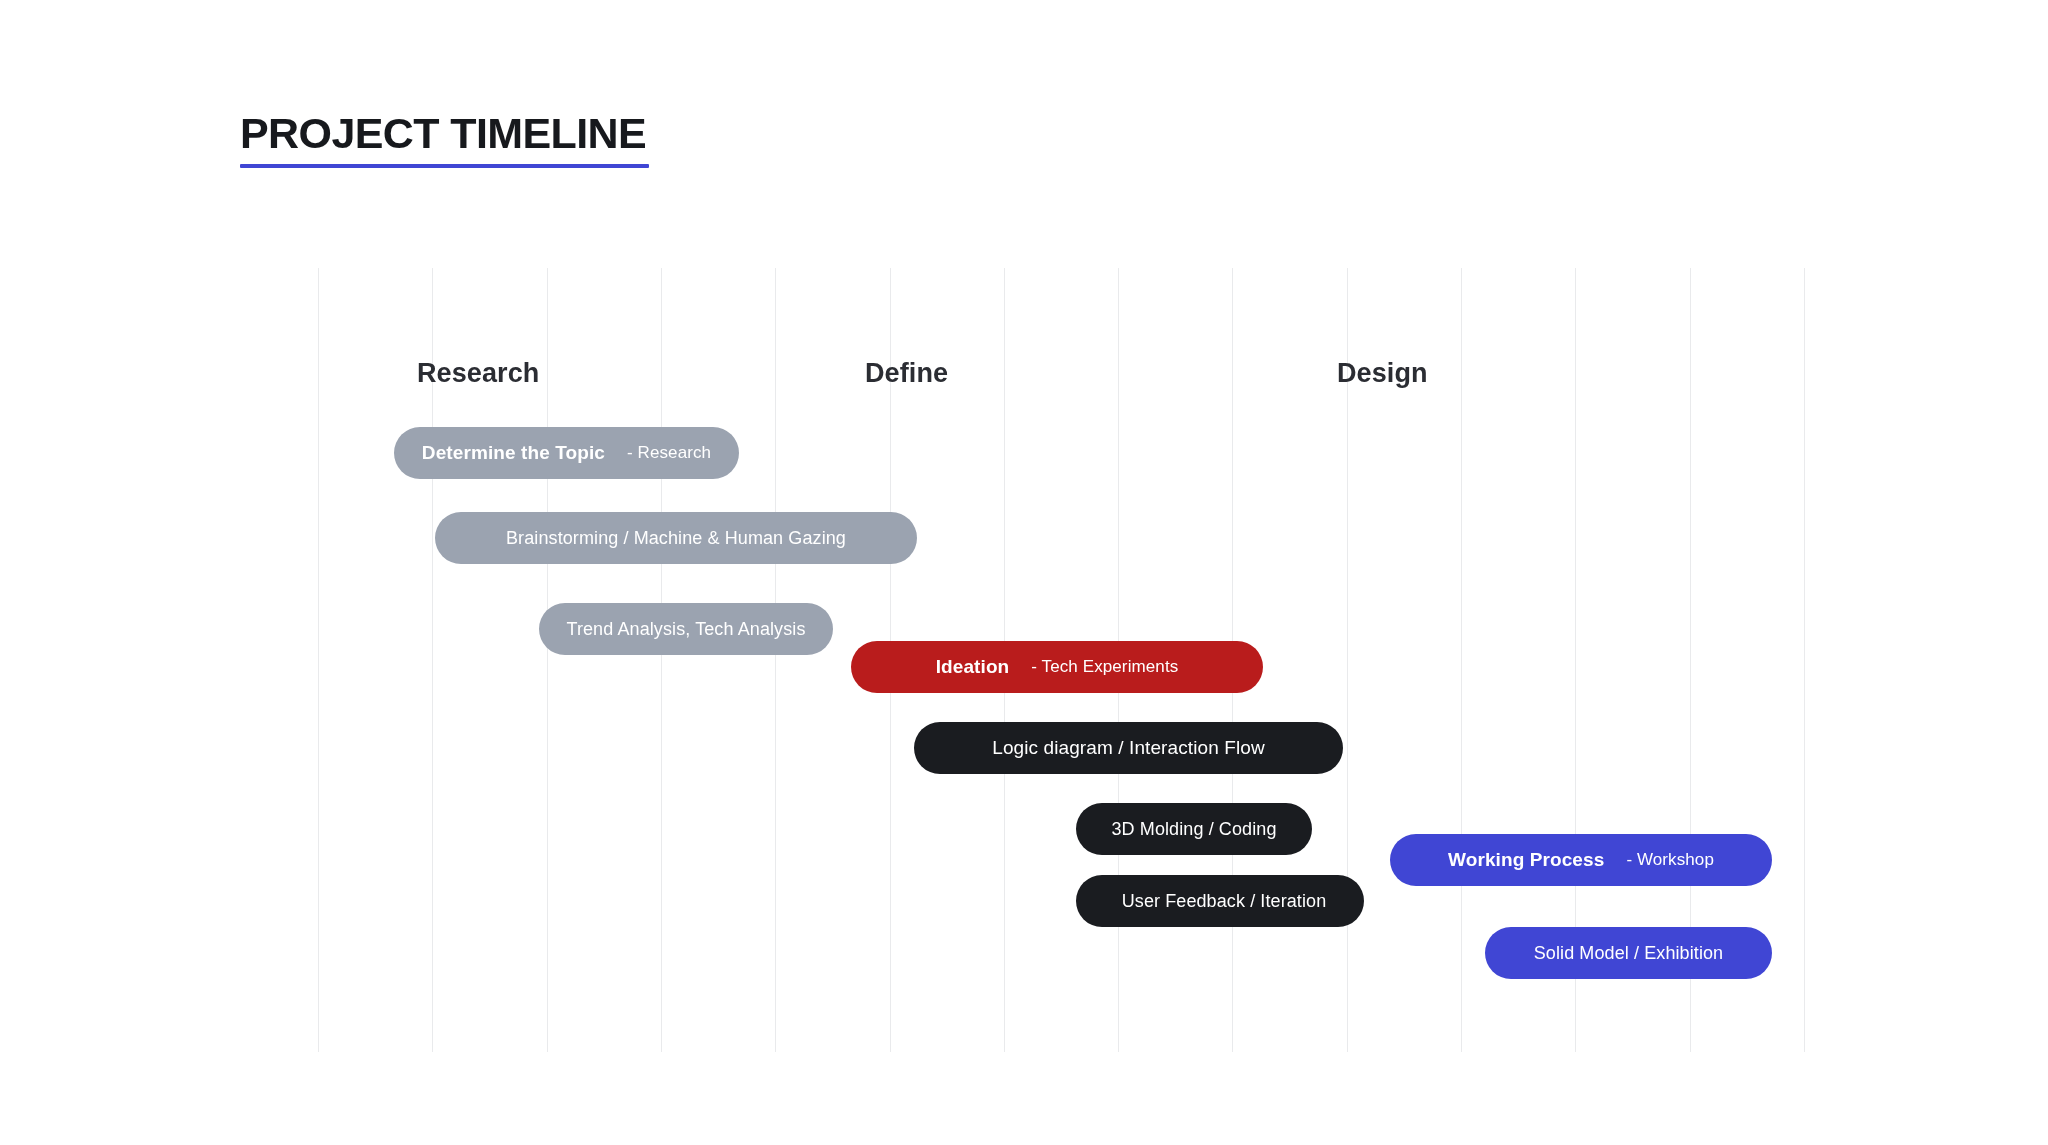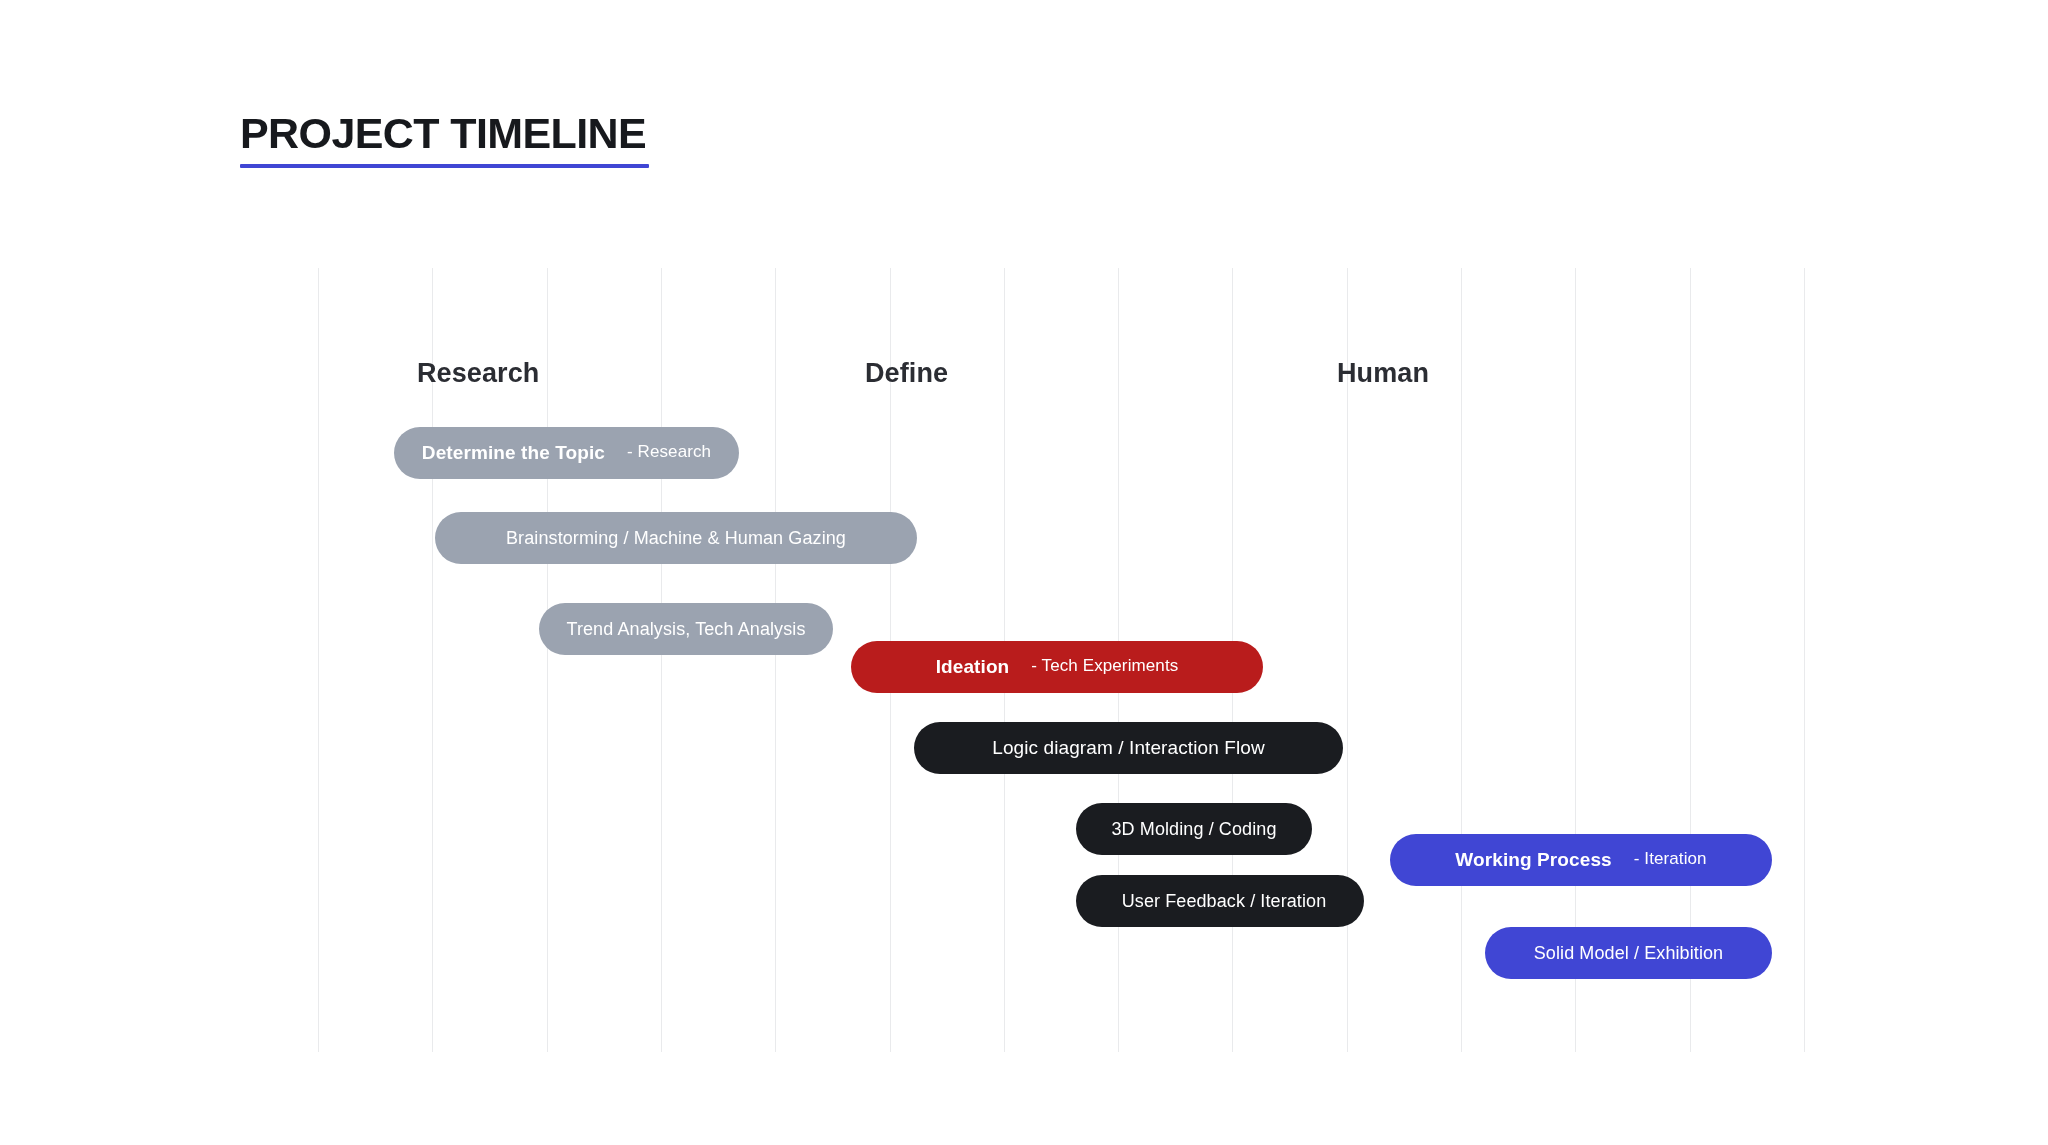--- a/index.html
+++ b/index.html
@@ -82,21 +82,21 @@
     justify-content: center;
     box-sizing: border-box;
     padding: 0 18px;
     white-space: nowrap;
   }
   .bar-label {
     font-size: 18px;
     color: #ffffff;
     letter-spacing: 0.1px;
     display: inline-flex;
-    align-items: flex-start;
+    align-items: center;
     gap: 16px;
   }
   .bar-label .strong {
     font-weight: bold;
     font-size: 19px;
   }
   .bar-label .sub {
     font-weight: normal;
     font-size: 17px;
     margin-left: 6px;
@@ -125,21 +125,21 @@
       <div class="gridline" style="left: 1029px; background: rgb(233, 234, 236);"></div>
       <div class="gridline" style="left: 1143px; background: rgb(233, 234, 236);"></div>
       <div class="gridline" style="left: 1257px; background: rgb(233, 234, 236);"></div>
       <div class="gridline" style="left: 1372px; background: rgb(233, 234, 236);"></div>
       <div class="gridline" style="left: 1486px; background: rgb(233, 234, 236);"></div>
     </div>
 
   <div id="phase-labels">
       <div class="phase-label" style="left: 398px; top: 358px;">Research</div>
       <div class="phase-label" style="left: 846px; top: 358px; text-align: center;">Define</div>
-      <div class="phase-label" style="left: 1318px; top: 358px;">Human</div>
+      <div class="phase-label" style="left: 1318px; top: 358px;">Design</div>
     </div>
 
   <div id="bars">
       <div class="bar" style="left: 394px; top: 427px; width: 345px; background: rgb(155, 163, 176);">
         <span class="bar-label">
           <span class="strong">Determine the Topic</span>
           <span class="sub">- Research</span>
         </span>
       </div>
       <div class="bar" style="left: 435px; top: 512px; width: 482px; background: rgb(155, 163, 176);">
@@ -169,21 +169,21 @@
         </span>
       </div>
       <div class="bar" style="left: 1076px; top: 875px; width: 288px; background: rgb(26, 28, 32);">
         <span class="bar-label">
           <span class="sub" style="margin-left: 8px; font-size: 18px;">User Feedback / Iteration</span>
         </span>
       </div>
       <div class="bar" style="left: 1390px; top: 834px; width: 382px; background: rgb(64, 70, 212);">
         <span class="bar-label">
           <span class="strong">Working Process</span>
-          <span class="sub">- Iteration</span>
+          <span class="sub">- Workshop</span>
         </span>
       </div>
       <div class="bar" style="left: 1485px; top: 927px; width: 287px; background: rgb(64, 70, 212);">
         <span class="bar-label">
           <span class="sub" style="margin-left: 0px; font-size: 18px;">Solid Model / Exhibition</span>
         </span>
       </div>
     </div>
 
 </div>

